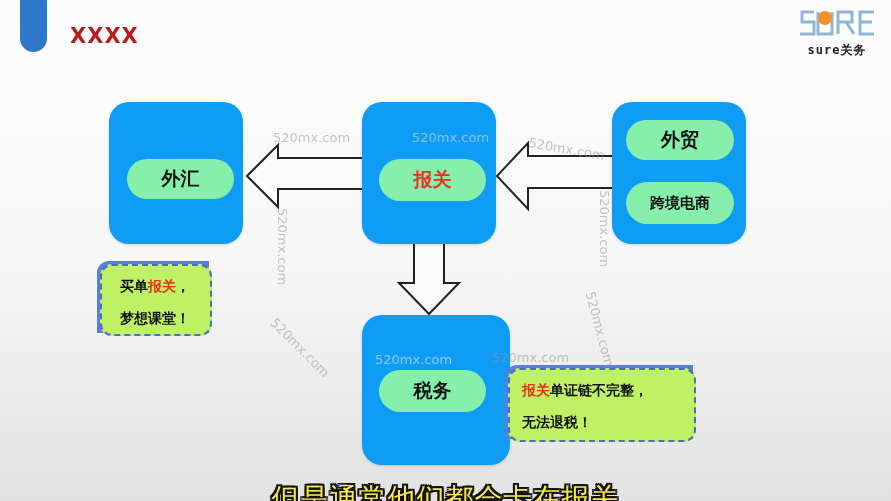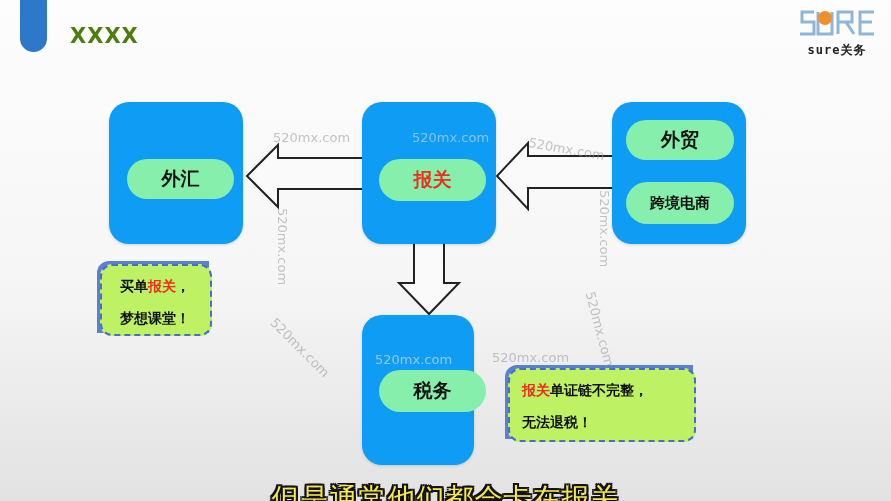--- a/index.html
+++ b/index.html
@@ -7,21 +7,21 @@
       width: 891px; height: 501px; overflow: hidden; position: relative;
       background: linear-gradient(180deg, #fdfdfd 0%, #f6f6f6 55%, #e2e2e2 100%);
       font-family: "DejaVu Sans", sans-serif;
     }
     .accent-bar {
       position: absolute; left: 20px; top: -10px; width: 27px; height: 62px;
       background: #2e78c9; border-radius: 0 0 14px 14px;
     }
     .title {
       position: absolute; left: 70px; top: 24px; font-size: 21px; font-weight: bold;
-      color: #4d7c0f; letter-spacing: 1px;
+      color: #b91c1c; letter-spacing: 1px;
     }
     .logo { position: absolute; left: 794px; top: 8px; width: 86px; height: 56px; }
     .logo-mark { position: absolute; left: 4px; top: 0; width: 78px; height: 30px; }
     .logo-text {
       position: absolute; left: 0; top: 34px; width: 86px; text-align: center;
       font-size: 12px; font-weight: bold; color: #222; letter-spacing: 1px;
       font-family: "DejaVu Sans Mono", monospace;
     }
     .node {
       position: absolute; background: #0e9cf5; border-radius: 20px;
@@ -96,21 +96,21 @@
 
 <div class="node" style="left:362px;top:102px;width:134px;height:142px;">
   <div class="pill red" style="left:17px;top:57px;width:107px;height:42px;font-size:19px;">报关</div>
 </div>
 
 <div class="node" style="left:612px;top:102px;width:134px;height:142px;">
   <div class="pill" style="left:14px;top:18px;width:108px;height:40px;font-size:19px;">外贸</div>
   <div class="pill" style="left:14px;top:80px;width:108px;height:42px;font-size:15px;">跨境电商</div>
 </div>
 
-<div class="node" style="left:362px;top:315px;width:112px;height:150px;">
+<div class="node" style="left:362px;top:315px;width:112px;height:150px;padding-left:36px;">
   <div class="pill" style="left:17px;top:55px;width:107px;height:42px;font-size:19px;">税务</div>
 </div>
 
 <div class="callout-bar" style="left:97px;top:261px;width:112px;height:72px;"></div>
 <div class="callout" style="left:100px;top:264px;width:112px;height:72px;">
   <div class="callout-text" style="left:18px;top:4px;">
     <div>
       <span>买单</span><span class="red">报关</span><span>，</span>
     </div>
     <div>梦想课堂！</div>

